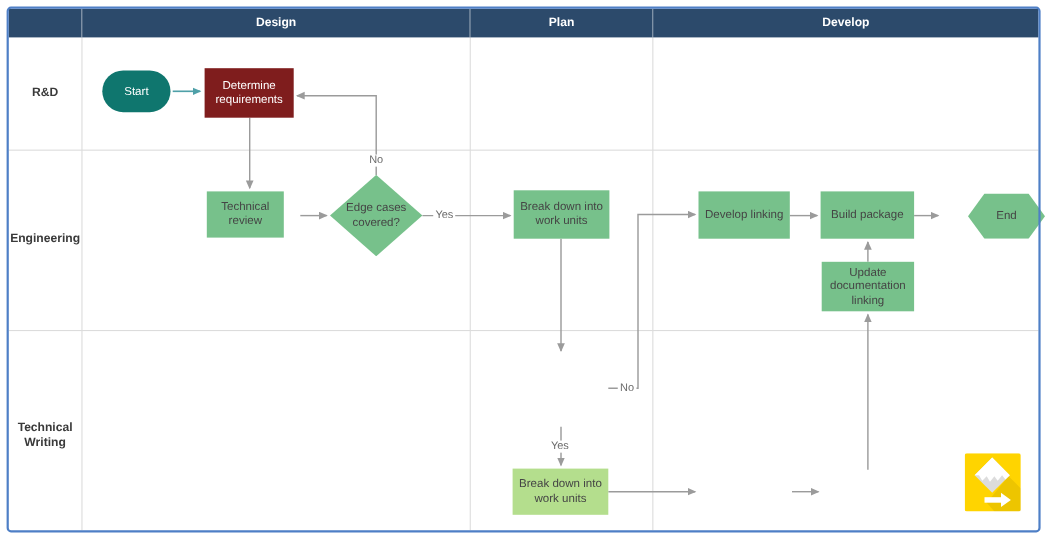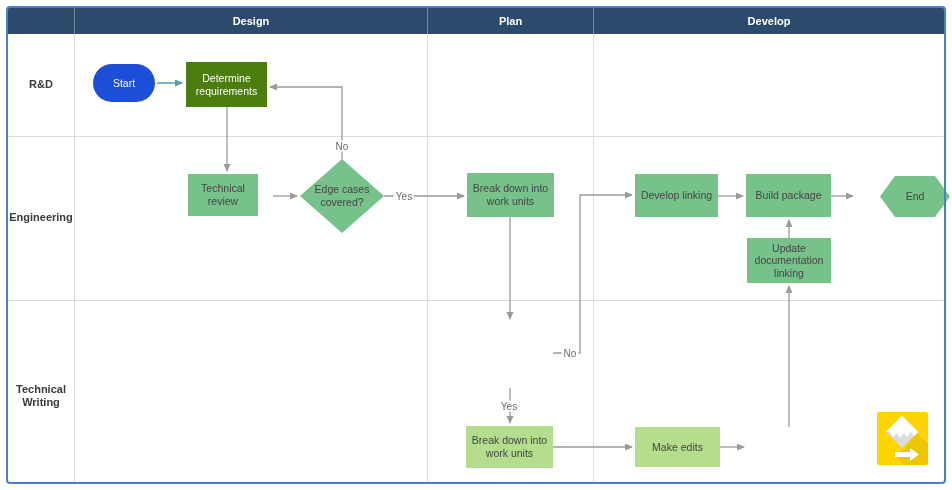--- a/index.html
+++ b/index.html
@@ -30,22 +30,22 @@
   
   .connectors { position:absolute; left:0; top:0; z-index:2; pointer-events:none; }
   
   .node {
     position:absolute; display:flex; align-items:center; justify-content:center;
     text-align:center; font-size:10.5px; line-height:1.2; color:#454545;
     z-index:3; box-sizing:border-box; padding:2px;
   }
   .rect-green  { background:#77c18b; }
   .rect-lgreen { background:#b4de8d; }
-  .rect-teal   { background:#4d7c0f; color:#ffffff; }
-  .pill        { background:#1d4ed8; color:#ffffff; border-radius:19px; }
+  .rect-teal   { background:#7f1d1d; color:#ffffff; }
+  .pill        { background:#0f766e; color:#ffffff; border-radius:19px; }
   .shape-node  { padding:0; }
   .shape-node svg { position:absolute; left:0; top:0; }
   .shape-node .shape-text {
     position:relative; z-index:1; width:80%; text-align:center;
   }
   
   .edge-label {
     position:absolute; transform:translate(-50%,-50%); background:#ffffff;
     font-size:10px; color:#6b6b6b; padding:0 2px; z-index:4; white-space:nowrap;
   }
@@ -147,23 +147,20 @@
 
   <div class="node rect-green" style="left:747px; top:238px; width:84px; height:45px; line-height:1.15;">
     <span>Update documentation linking</span>
   </div>
 
 
   <div class="node rect-lgreen" style="left:466px; top:426px; width:87px; height:42px;">
     <span>Break down into work units</span>
   </div>
 
-  <div class="node rect-lgreen" style="left:635px; top:427px; width:85px; height:40px;">
-    <span>Make edits</span>
-  </div>
 
 
   <div class="edge-label" style="left:342px; top:146px;">No</div>
   <div class="edge-label" style="left:404px; top:196px;">Yes</div>
   <div class="edge-label" style="left:570px; top:353px;">No</div>
   <div class="edge-label" style="left:509px; top:406px;">Yes</div>
 
   <div class="logo">
     <svg width="51" height="53" viewBox="0 0 51 53">
       <rect x="0" y="0" width="51" height="53" rx="2" fill="#ffd400"></rect>

